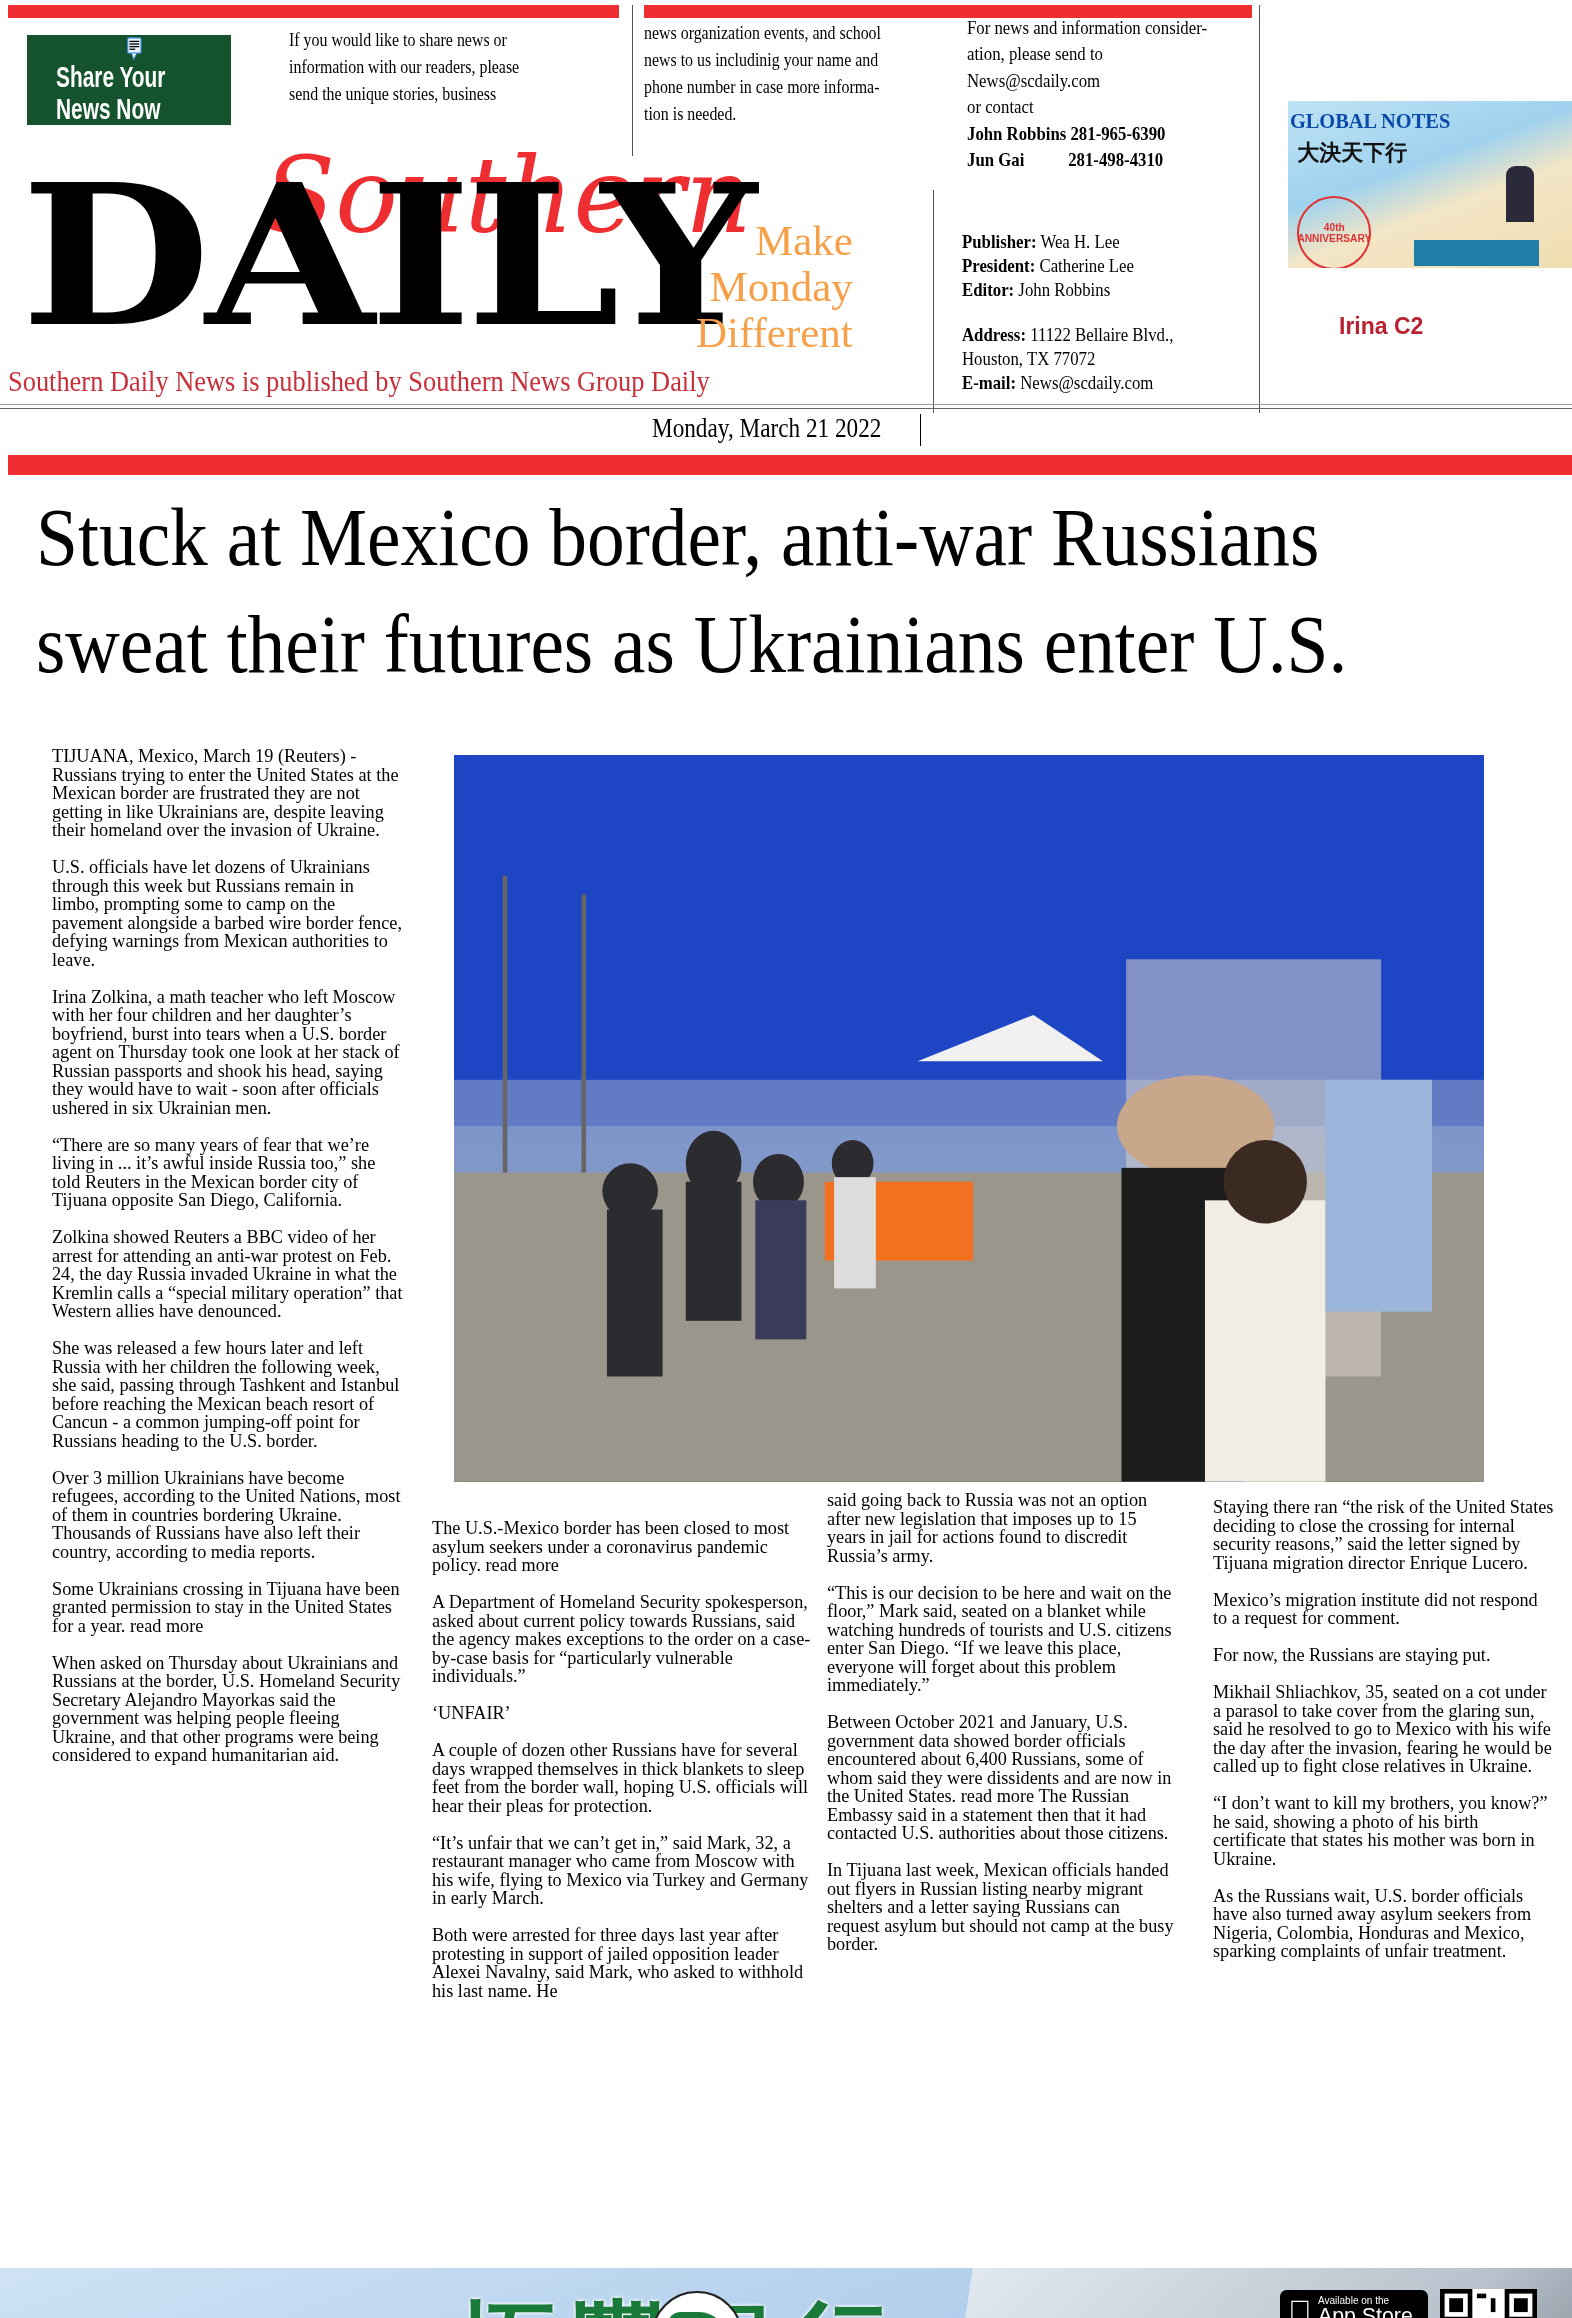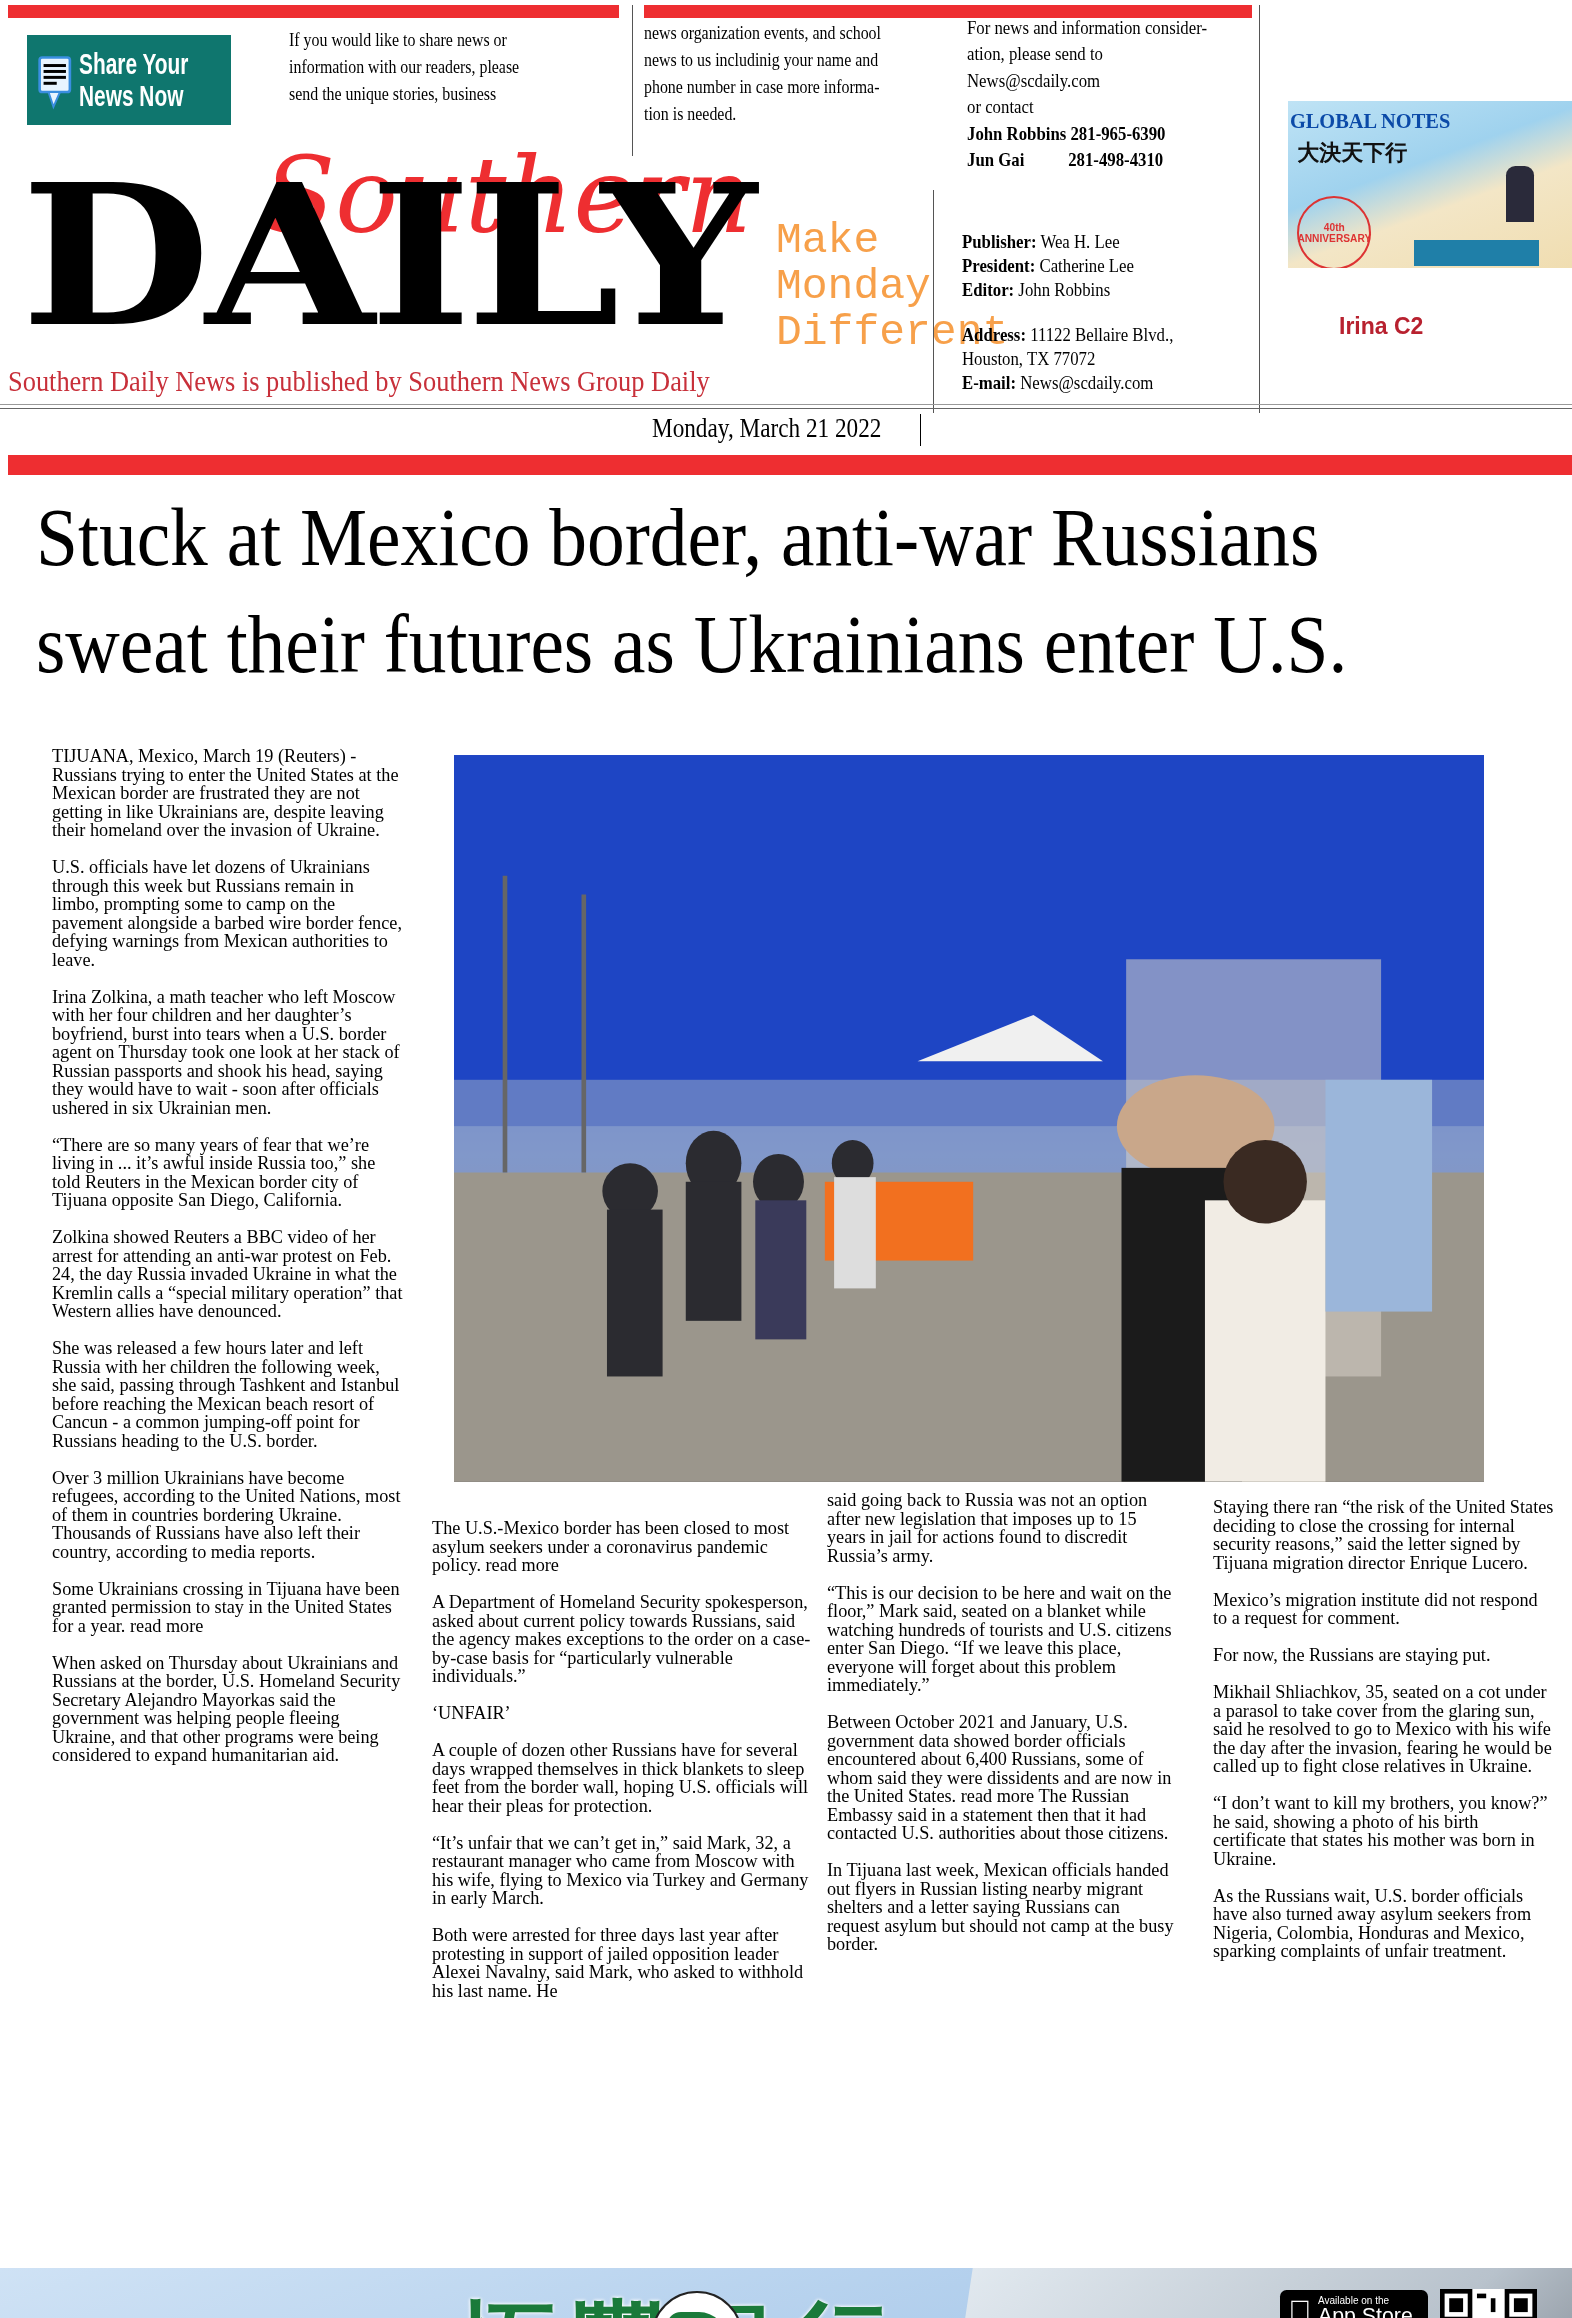--- a/index.html
+++ b/index.html
@@ -2,21 +2,21 @@
 <html style="font-size:7.4px"><head>
 <meta charset="utf-8">
 <style>
   html,body{margin:0;padding:0;background:#fff;}
   body{width:1572px;height:2966px;position:relative;overflow:hidden;font-family:"Liberation Serif","DejaVu Serif",serif;color:#000;}
   .abs{position:absolute;}
   .redbar{background:#ee2e31;}
   .vline{position:absolute;width:1.4px;background:#555;}
   .hline{position:absolute;height:1.4px;background:#999;}
   .mast-text{font-family:"Liberation Serif",serif;font-size:18.5px;line-height:27px;transform:scaleX(0.86);transform-origin:left top;white-space:nowrap;}
-  .share-badge{background:#0f766e;color:#fff;display:flex;align-items:center;}
+  .share-badge{background:#14532d;color:#fff;display:flex;align-items:center;flex-direction:column;}
   .share-badge .txt{font-family:"Liberation Sans",sans-serif;font-weight:bold;font-size:29px;line-height:32px;transform:scaleX(0.72);transform-origin:left center;white-space:nowrap;}
   .southern{font-family:"DejaVu Serif",serif;font-style:italic;color:#ee2e31;font-size:104px;line-height:1;}
   .daily{font-family:"DejaVu Serif",serif;font-weight:bold;font-size:195px;line-height:1;letter-spacing:-4.6px;transform:scaleX(1.12);transform-origin:left top;}
   .slogan{font-family:"Liberation Serif",serif;color:#f7a04a;font-size:43px;line-height:46px;}
   .tagline{font-family:"Liberation Serif",serif;color:#c8303a;font-size:30px;white-space:nowrap;transform:scaleX(0.88);transform-origin:left top;}
   .info{font-family:"Liberation Serif",serif;font-size:19.5px;line-height:24px;transform:scaleX(0.86);transform-origin:left top;white-space:nowrap;}
   .info b{font-weight:bold;}
   .date{font-family:"Liberation Serif",serif;font-size:27px;transform:scaleX(0.86);transform-origin:left top;white-space:nowrap;}
   .headline{font-family:"Liberation Serif",serif;font-size:82px;line-height:130px;white-space:nowrap;transform:scaleX(0.92);transform-origin:left top;}
   .col{position:absolute;font-family:"Liberation Serif",serif;font-size:19px;line-height:18.5px;transform:scaleX(0.96);transform-origin:left top;}
@@ -66,21 +66,21 @@
   <div>For news and information consider-</div>
   <div>ation, please send to</div>
   <div>News@scdaily.com</div>
   <div>or contact</div>
   <div style="font-weight:bold;"><span>John Robbins</span> <span>281-965-6390</span></div>
   <div style="font-weight:bold;"><span>Jun Gai</span><span style="display:inline-block;width:51px;"></span><span>281-498-4310</span></div>
 </div>
 
 <div class="abs southern" style="left:264px;top:144px;text-align:center;">Southern</div>
 <div class="abs daily" style="left:21px;top:158px;">DAILY</div>
-<div class="abs slogan" style="left:776px;top:218px;text-align:left;font-family:Liberation Mono, monospace;">
+<div class="abs slogan" style="left:696px;top:218px;text-align:right;">
   <div>Make</div>
   <div>Monday</div>
   <div>Different</div>
 </div>
 <div class="abs tagline" style="left:8.3px;top:364px;">Southern Daily News is published by Southern News Group Daily</div>
 
 <div class="vline" style="left:933px;top:190px;height:223px;"></div>
 <div class="abs info" style="left:962px;top:230px;">
   <div><b>Publisher:</b><span> Wea H. Lee</span></div>
   <div><b>President:</b> <span>Catherine Lee</span></div>

